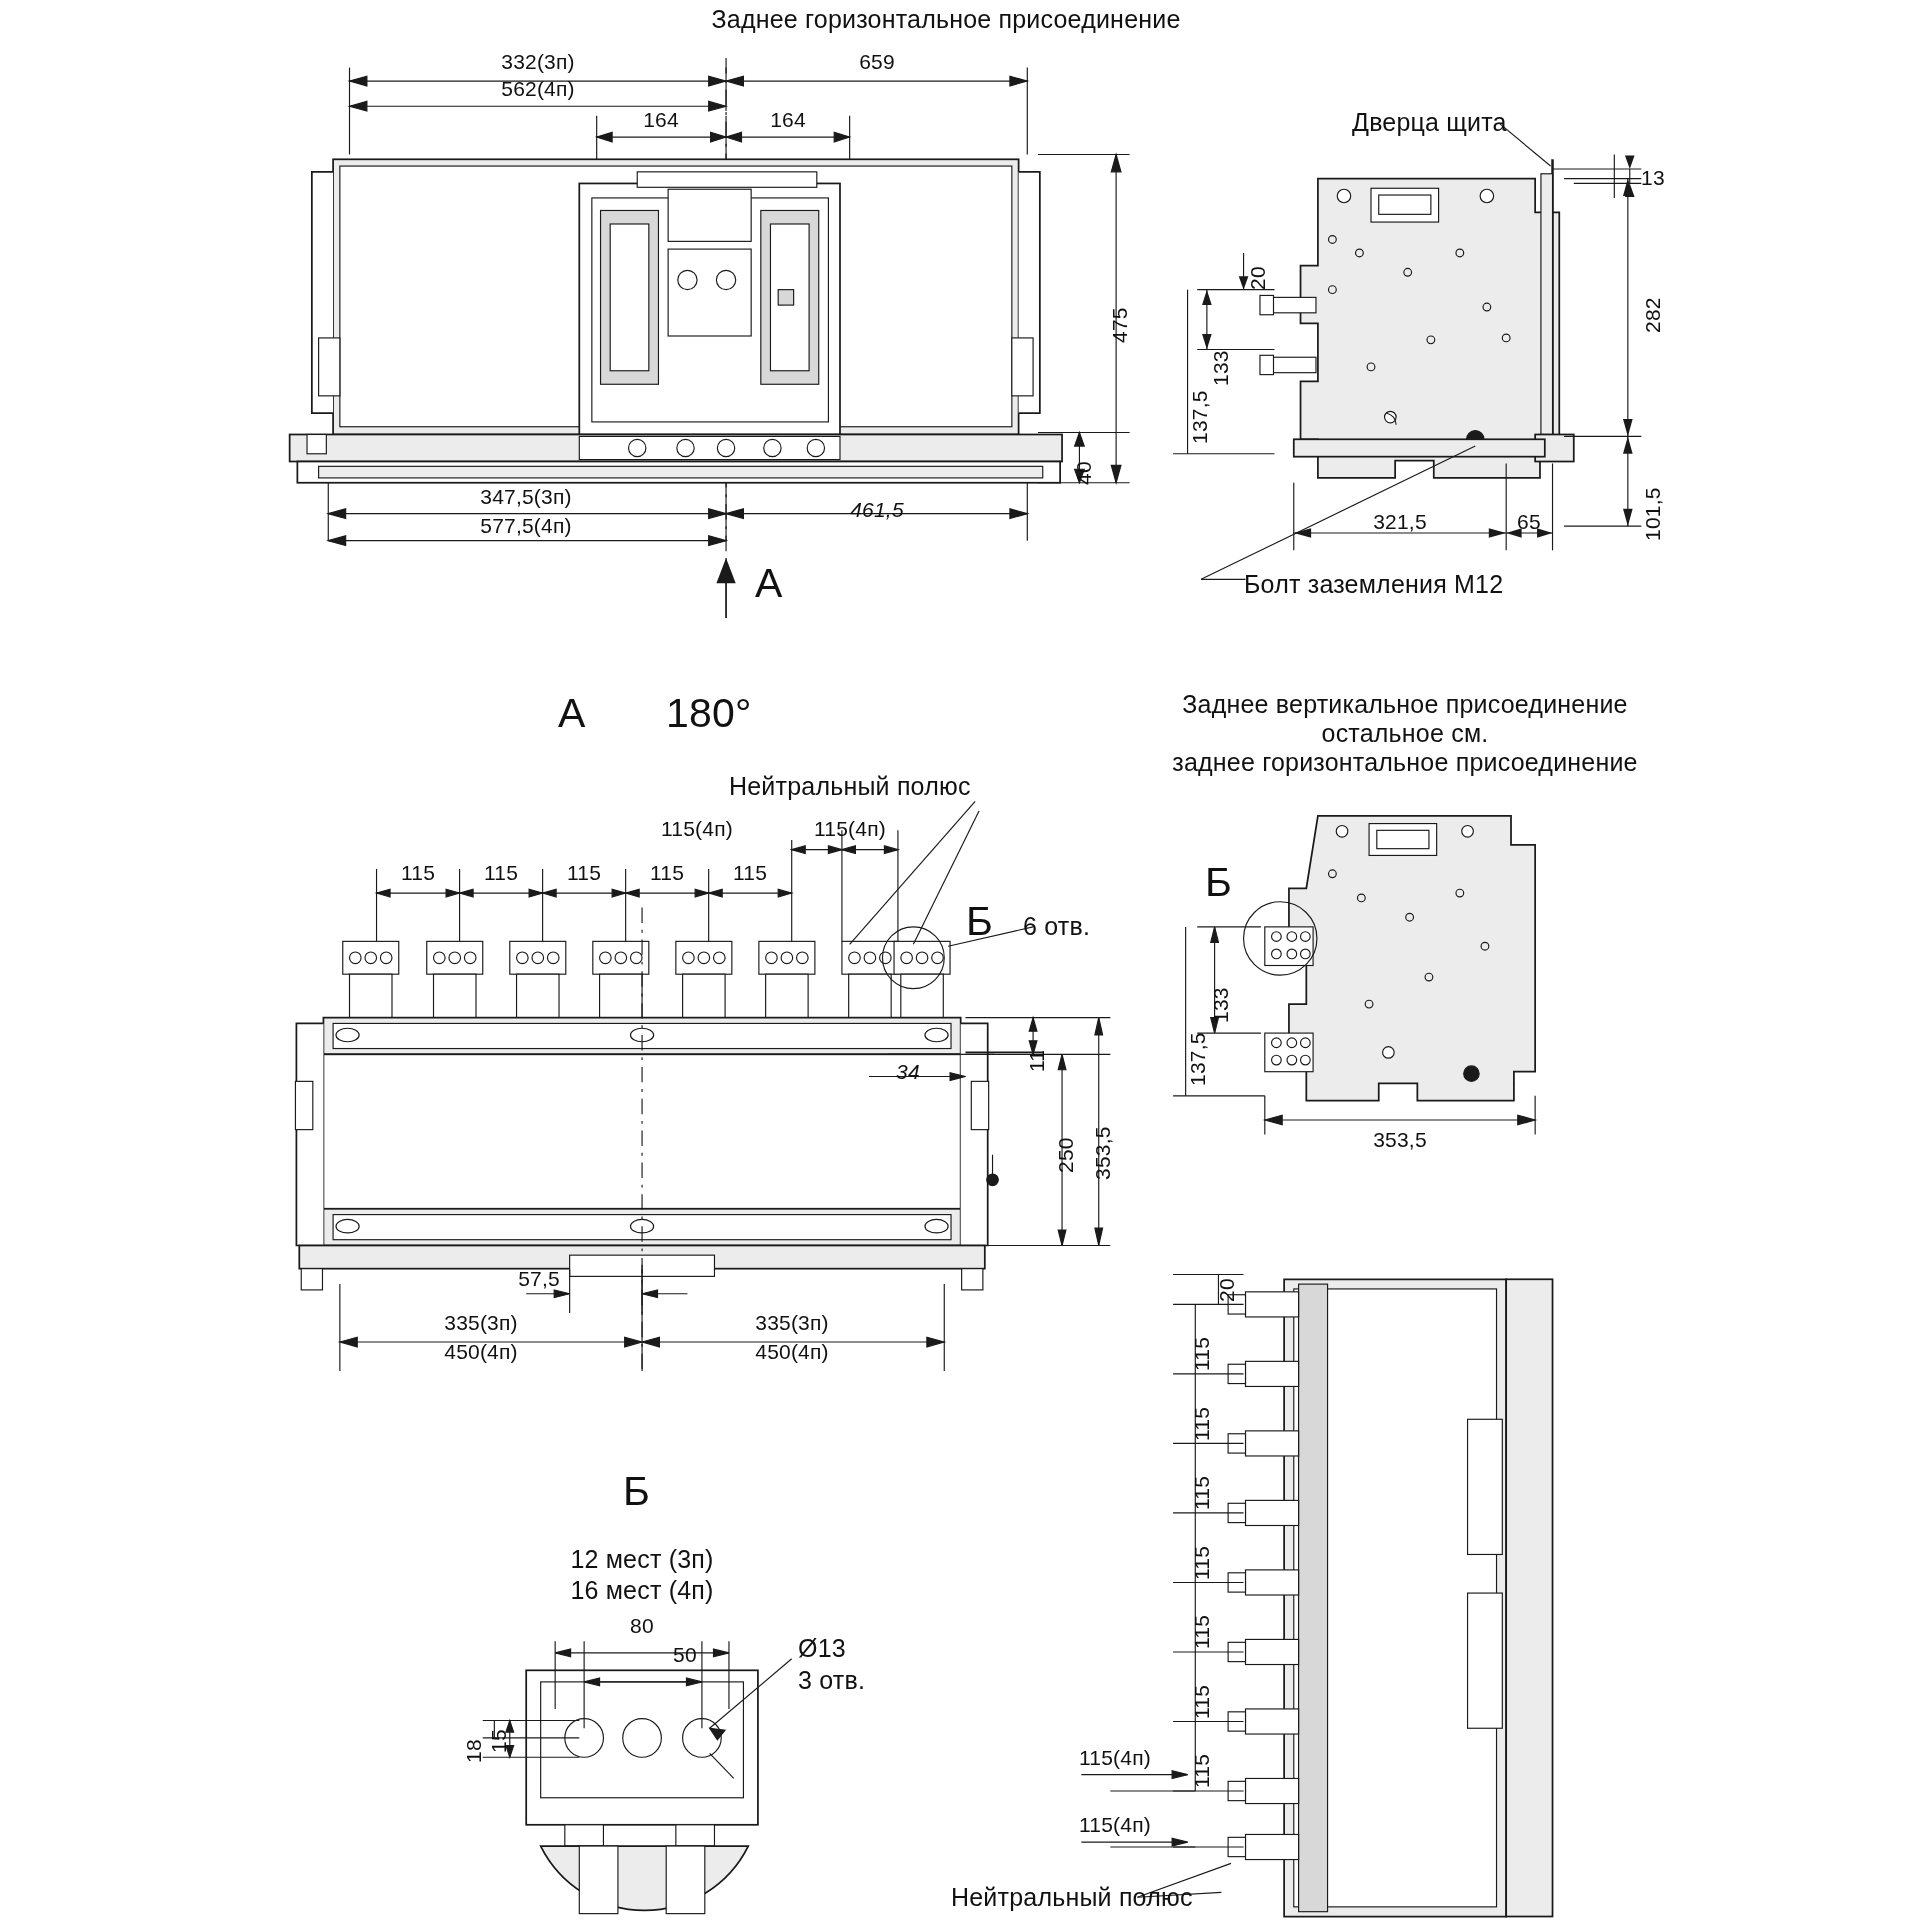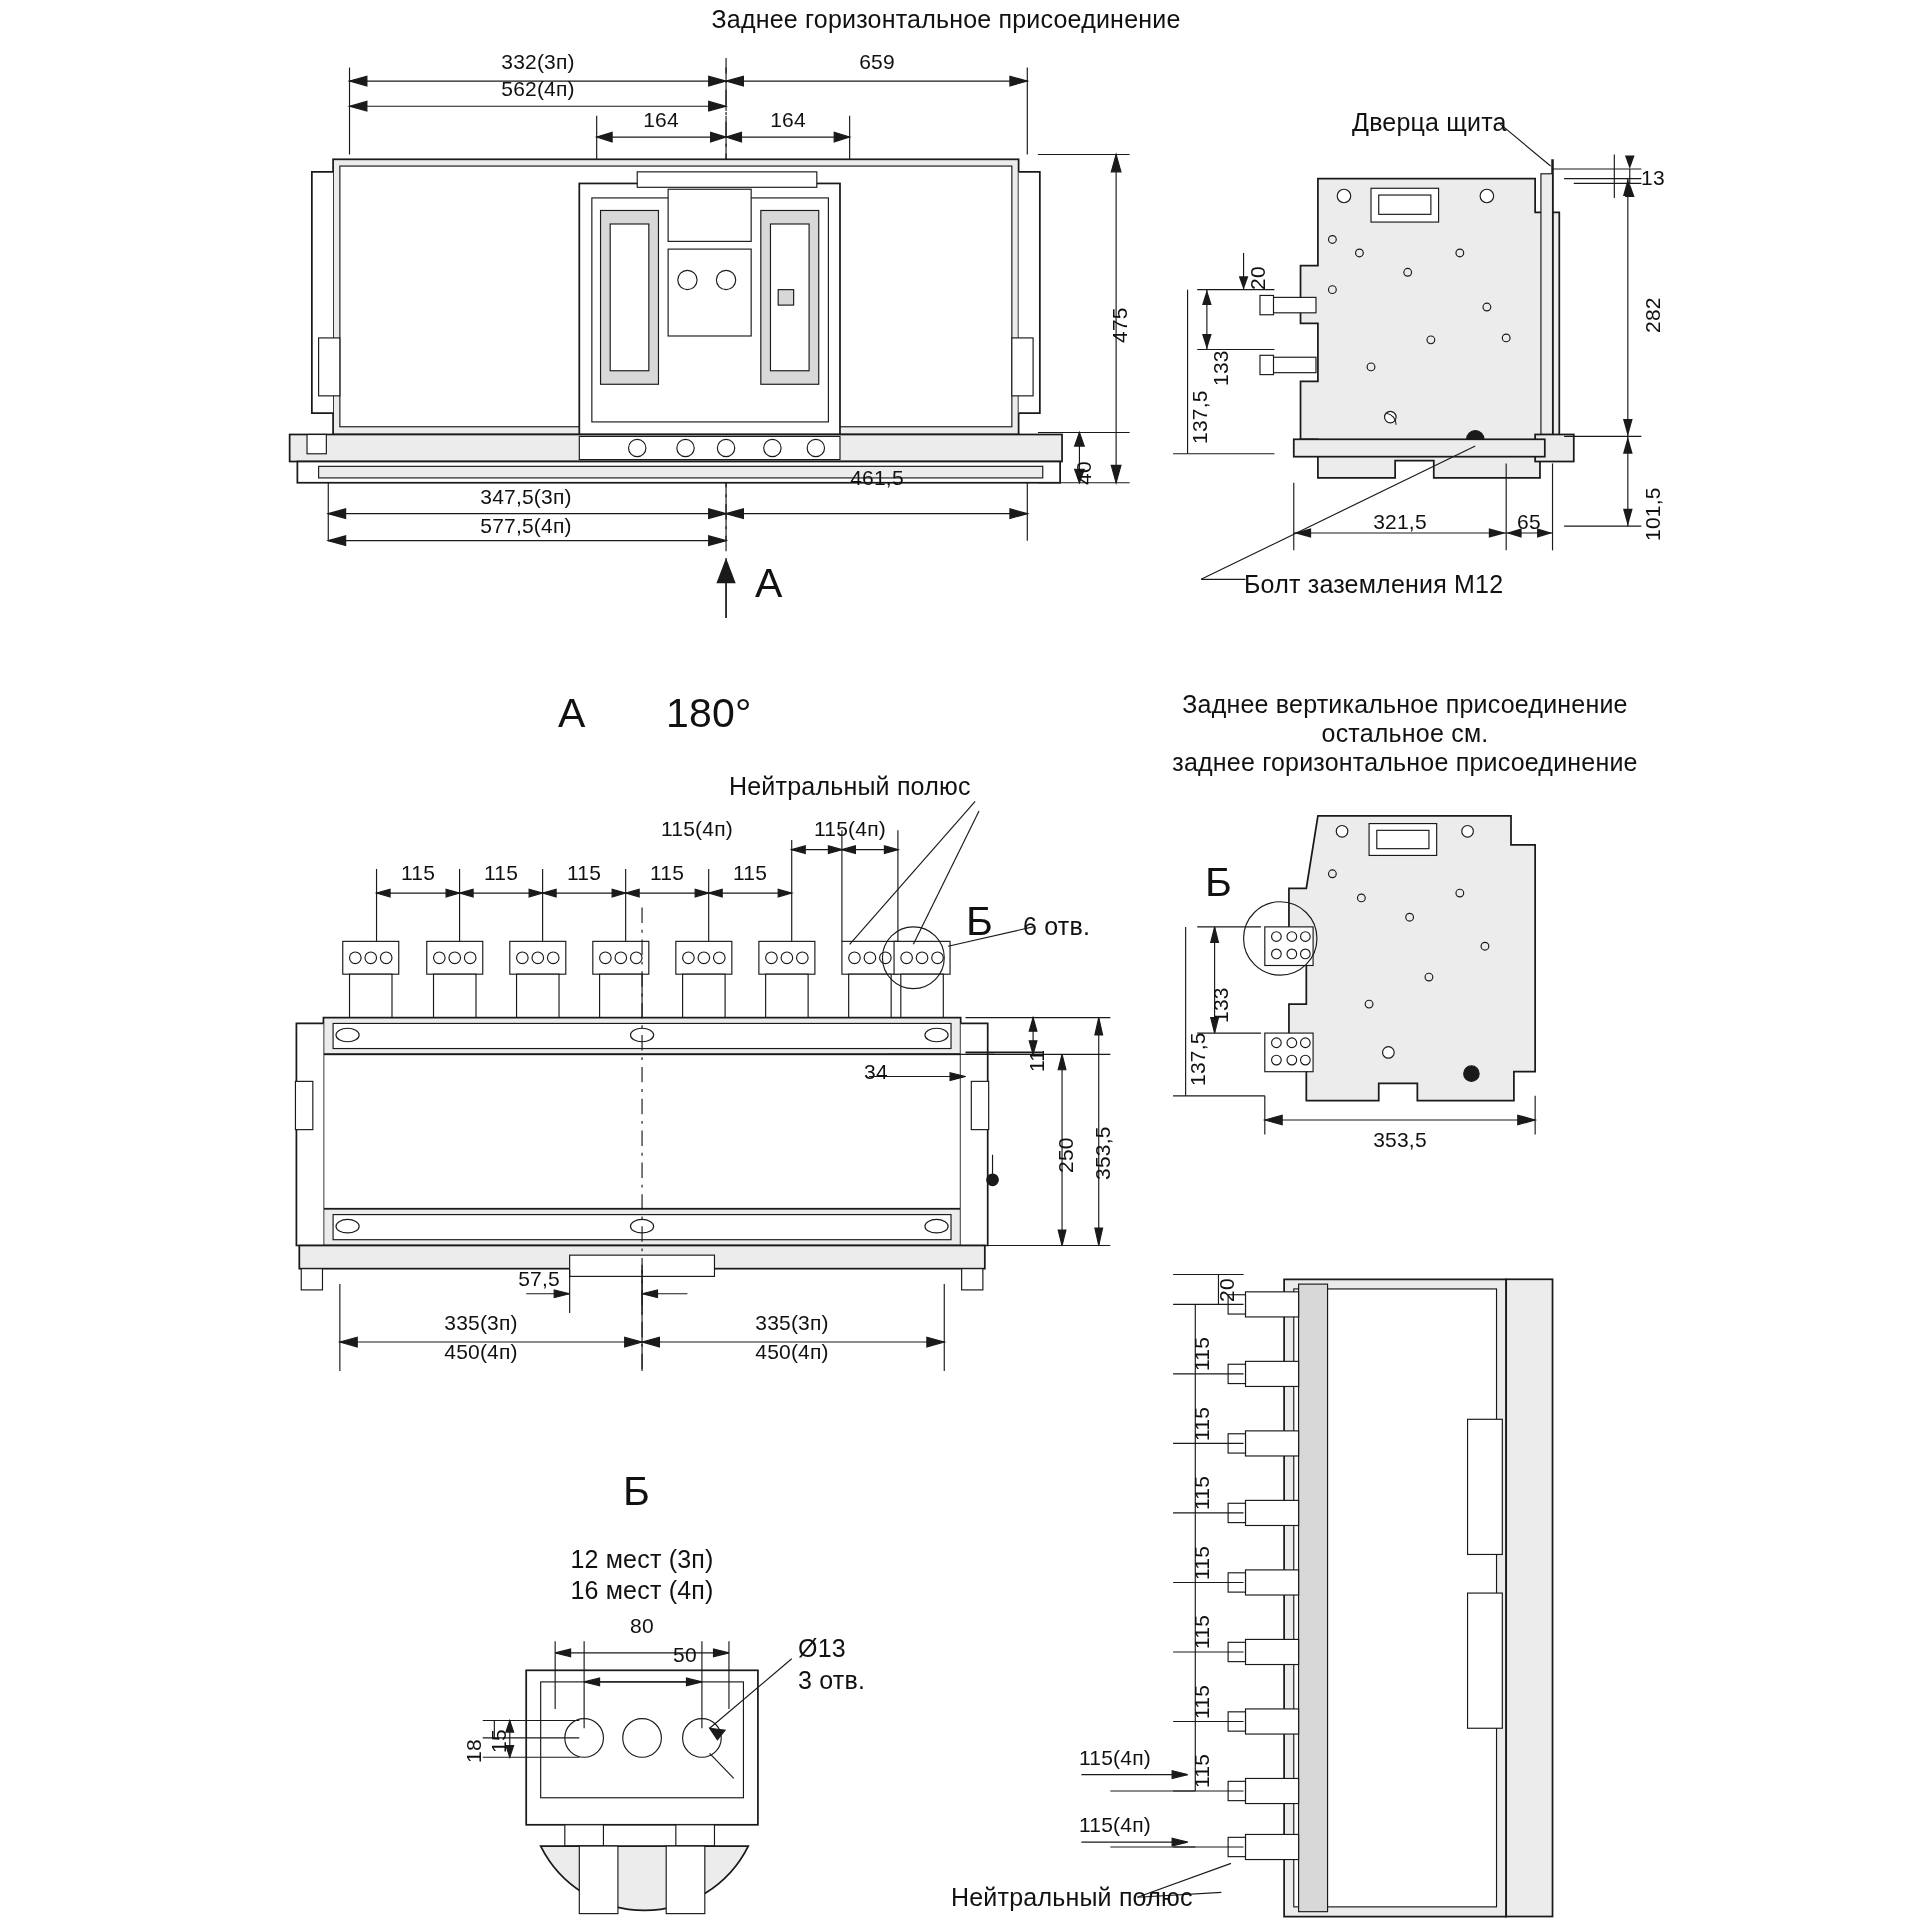--- a/index.html
+++ b/index.html
@@ -482,21 +482,21 @@
 
 <div class="lbl ctr" style="left:538px;top:50px;">332(3п)</div>
 <div class="lbl ctr" style="left:538px;top:77px;">562(4п)</div>
 <div class="lbl ctr" style="left:877px;top:50px;">659</div>
 <div class="lbl ctr" style="left:661px;top:108px;">164</div>
 <div class="lbl ctr" style="left:788px;top:108px;">164</div>
 <div class="lbl rot90" style="left:1108px;top:343px;">475</div>
 <div class="lbl rot90" style="left:1072px;top:485px;">40</div>
 <div class="lbl ctr" style="left:526px;top:485px;">347,5(3п)</div>
 <div class="lbl ctr" style="left:526px;top:514px;">577,5(4п)</div>
-<div class="lbl ctr" style="left:877px;top:466px;">461,5</div>
+<div class="lbl ctr" style="left:877px;top:498px;font-style:italic;">461,5</div>
 <div class="lbl huge" style="left:755px;top:560px;">А</div>
 
 <div class="lbl big" style="left:1328px;top:108px;margin-left:24px;">Дверца щита</div>
 <div class="lbl" style="left:1641px;top:166px;">13</div>
 <div class="lbl rot90" style="left:1246px;top:290px;">20</div>
 <div class="lbl rot90" style="left:1209px;top:386px;">133</div>
 <div class="lbl rot90" style="left:1188px;top:444px;">137,5</div>
 <div class="lbl rot90" style="left:1641px;top:333px;">282</div>
 <div class="lbl ctr" style="left:1400px;top:510px;">321,5</div>
 <div class="lbl ctr" style="left:1529px;top:510px;">65</div>
@@ -513,21 +513,21 @@
 <div class="lbl big" style="left:729px;top:772px;">Нейтральный полюс</div>
 <div class="lbl ctr" style="left:697px;top:817px;">115(4п)</div>
 <div class="lbl ctr" style="left:850px;top:817px;">115(4п)</div>
 <div class="lbl ctr" style="left:418px;top:861px;">115</div>
 <div class="lbl ctr" style="left:501px;top:861px;">115</div>
 <div class="lbl ctr" style="left:584px;top:861px;">115</div>
 <div class="lbl ctr" style="left:667px;top:861px;">115</div>
 <div class="lbl ctr" style="left:750px;top:861px;">115</div>
 <div class="lbl huge" style="left:966px;top:898px;">Б</div>
 <div class="lbl big" style="left:1023px;top:912px;">6 отв.</div>
-<div class="lbl ctr" style="left:876px;top:1060px;">34</div>
+<div class="lbl ctr" style="left:908px;top:1060px;font-style:italic;">34</div>
 <div class="lbl rot90" style="left:1025px;top:1072px;">11</div>
 <div class="lbl rot90" style="left:1054px;top:1173px;">250</div>
 <div class="lbl rot90" style="left:1091px;top:1180px;">353,5</div>
 <div class="lbl ctr" style="left:539px;top:1267px;">57,5</div>
 <div class="lbl ctr" style="left:481px;top:1311px;">335(3п)</div>
 <div class="lbl ctr" style="left:481px;top:1340px;">450(4п)</div>
 <div class="lbl ctr" style="left:792px;top:1311px;">335(3п)</div>
 <div class="lbl ctr" style="left:792px;top:1340px;">450(4п)</div>
 
 <div class="lbl huge" style="left:1205px;top:859px;">Б</div>

